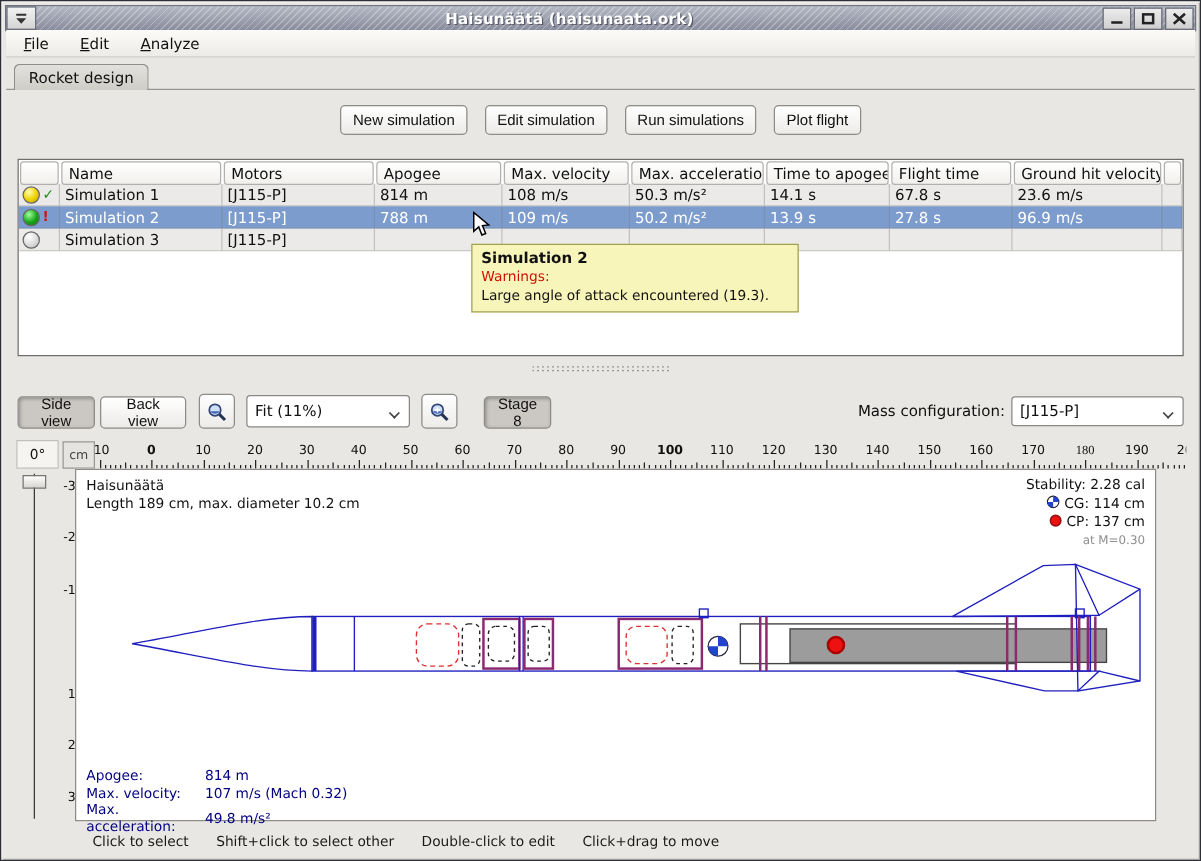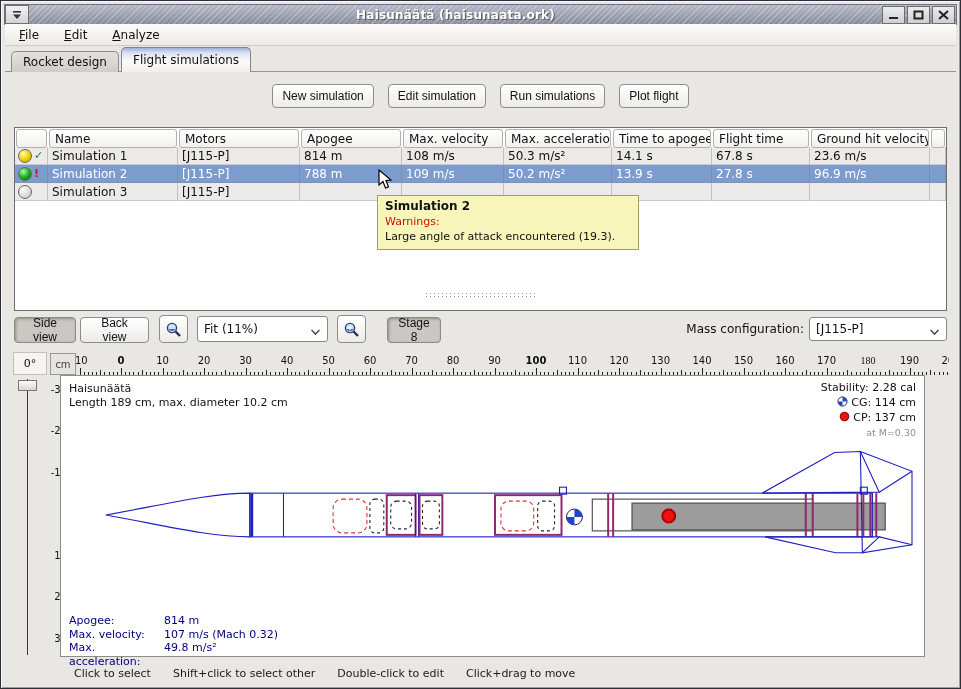--- a/index.html
+++ b/index.html
@@ -34,21 +34,21 @@
     display:flex;align-items:center;margin-right:2px;}
   .tab.inactive{height:20px;background:linear-gradient(#e3e1dd,#cfcdc8);}
   .tab.active{height:24px;background:linear-gradient(180deg,#9db0dc 0,#dce2f0 5px,#fafaf8 13px,#f2f0ed 100%);
     border-color:#85838f;position:relative;z-index:6;}
   
   .btn{background:linear-gradient(#ffffff,#ecebe8);border:1px solid #8e8c88;border-radius:4px;
     font-size:12px;padding:4px 9px;color:#111;display:inline-flex;align-items:center;justify-content:center;}
   .btn.pressed{background:#cbc8c3;box-shadow:inset 1px 1px 3px rgba(0,0,0,.3);}
   .btn-row{left:0;right:0;top:83px;display:flex;justify-content:center;gap:14px;}
   
-  .table-outer{left:13px;top:126px;width:933px;height:184px;background:#fff;border:1px solid #6f6d69;box-sizing:border-box;overflow:hidden;}
+  .table-outer{left:13px;top:126px;width:933px;height:158px;background:#fff;border:1px solid #6f6d69;box-sizing:border-box;overflow:hidden;}
   .tgrid{display:grid;grid-template-columns:33px 130px 122px 102px 102px 108px 100px 98px 120px 1fr;}
   .th{height:19px;box-sizing:border-box;}
   .th>div{height:17px;margin:1px;border:1px solid #b2b0ac;border-radius:3px;background:linear-gradient(#ffffff,#f1f0ed);
     display:flex;align-items:center;padding:0 5px;font-size:12px;overflow:hidden;white-space:nowrap;}
   .trow{height:18px;background:#ebeae8;}
   .trow.selected{background:#7d9cce;color:#fff;}
   .td{border-right:1px solid rgba(120,120,120,.35);border-bottom:1px solid rgba(120,120,120,.28);
     display:flex;align-items:center;padding:0 4px;box-sizing:border-box;overflow:hidden;white-space:nowrap;font-size:12px;}
   .status-cell{gap:2px;justify-content:flex-start;padding-left:3px;}
   .ball{width:12px;height:12px;border-radius:50%;border:1px solid #666;flex:none;}
@@ -84,21 +84,21 @@
   .hruler{left:75px;top:352px;width:873px;height:22px;overflow:hidden;}
   .vruler{left:49px;top:374px;width:26px;height:282px;overflow:hidden;}
   .tick{position:absolute;background:#222;}
   .ticklabel{position:absolute;font-size:10px;color:#111;}
   .ticklabel.bold{font-weight:bold;}
   .canvas{left:59px;top:374px;width:865px;height:282px;background:#fff;border:1px solid #8e8c88;box-sizing:border-box;}
   .rocket-info{left:8px;top:6px;font-size:11px;line-height:13.5px;color:#111;}
   .stability{right:8px;top:4px;text-align:right;font-size:11px;line-height:15px;color:#111;}
   .stability .dim{color:#8e8e8e;font-size:9.5px;}
   .flight-info{left:8px;top:238px;font-size:11px;line-height:13.5px;color:#000080;}
-  .flight-info .row{display:flex;}
+  .flight-info .row{display:flex;align-items:center;}
   .flight-info .lab{width:95px;}
   
   .statusbar{left:0;right:0;top:661px;height:23px;display:flex;align-items:center;padding-left:73px;gap:22px;
     font-size:11px;color:#1a1a1a;}
   svg{display:block;}
 </style>
 </head>
 <body>
 
 <div class="abs titlebar">
@@ -131,23 +131,20 @@
 <div class="abs menubar">
   <span class="menu-item"><u>F</u>ile</span>
   <span class="menu-item"><u>E</u>dit</span>
   <span class="menu-item"><u>A</u>nalyze</span>
 </div>
 
 <div class="abs tabline"></div>
 <div class="abs tabbar">
   <div class="tab inactive">
     <span>Rocket design</span>
-  </div>
-  <div class="tab active">
-    <span>Flight simulations</span>
   </div>
 </div>
 
 <div class="abs btn-row">
   <button class="btn">New simulation</button>
   <button class="btn">Edit simulation</button>
   <button class="btn">Run simulations</button>
   <button class="btn">Plot flight</button>
 </div>
 

